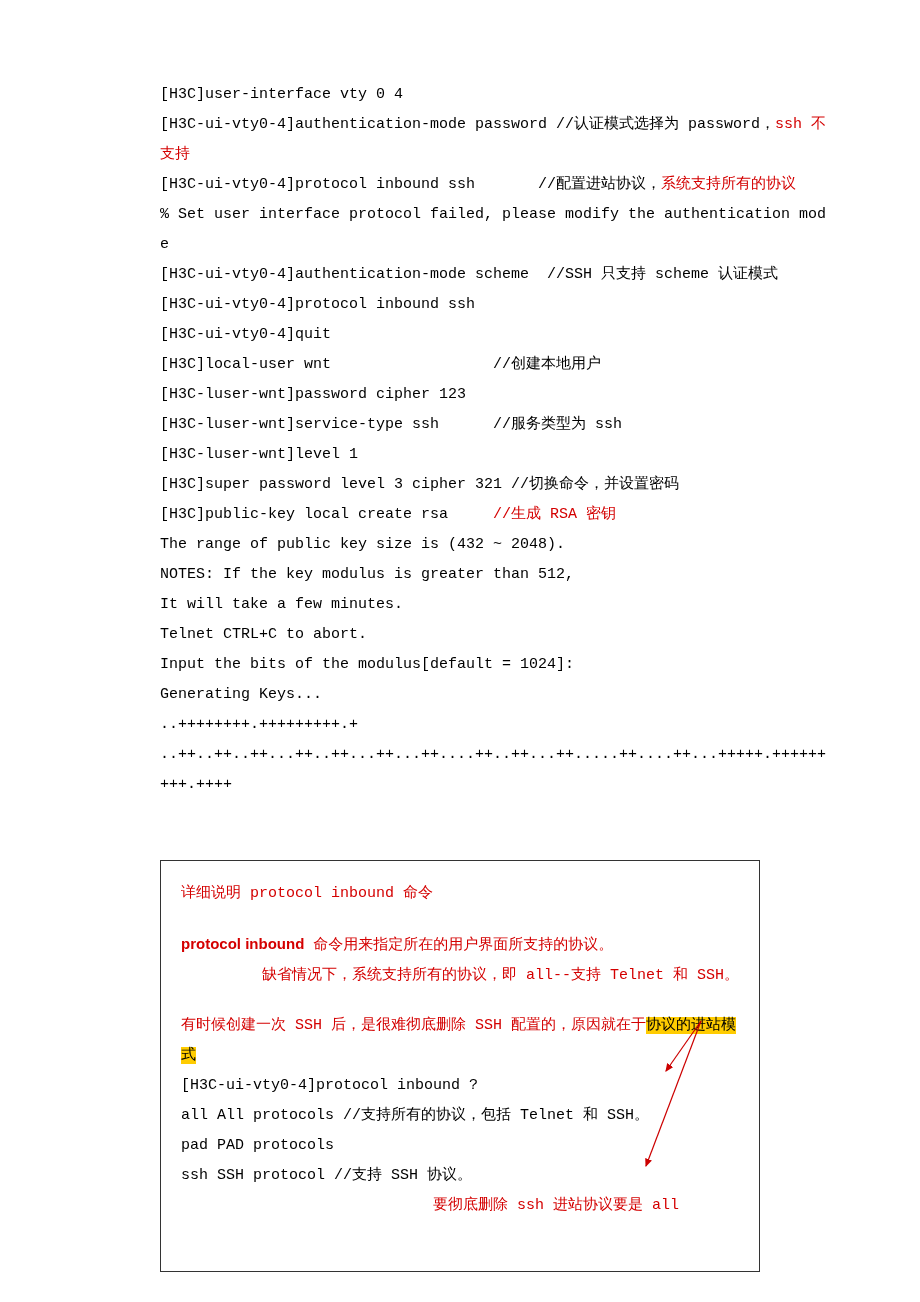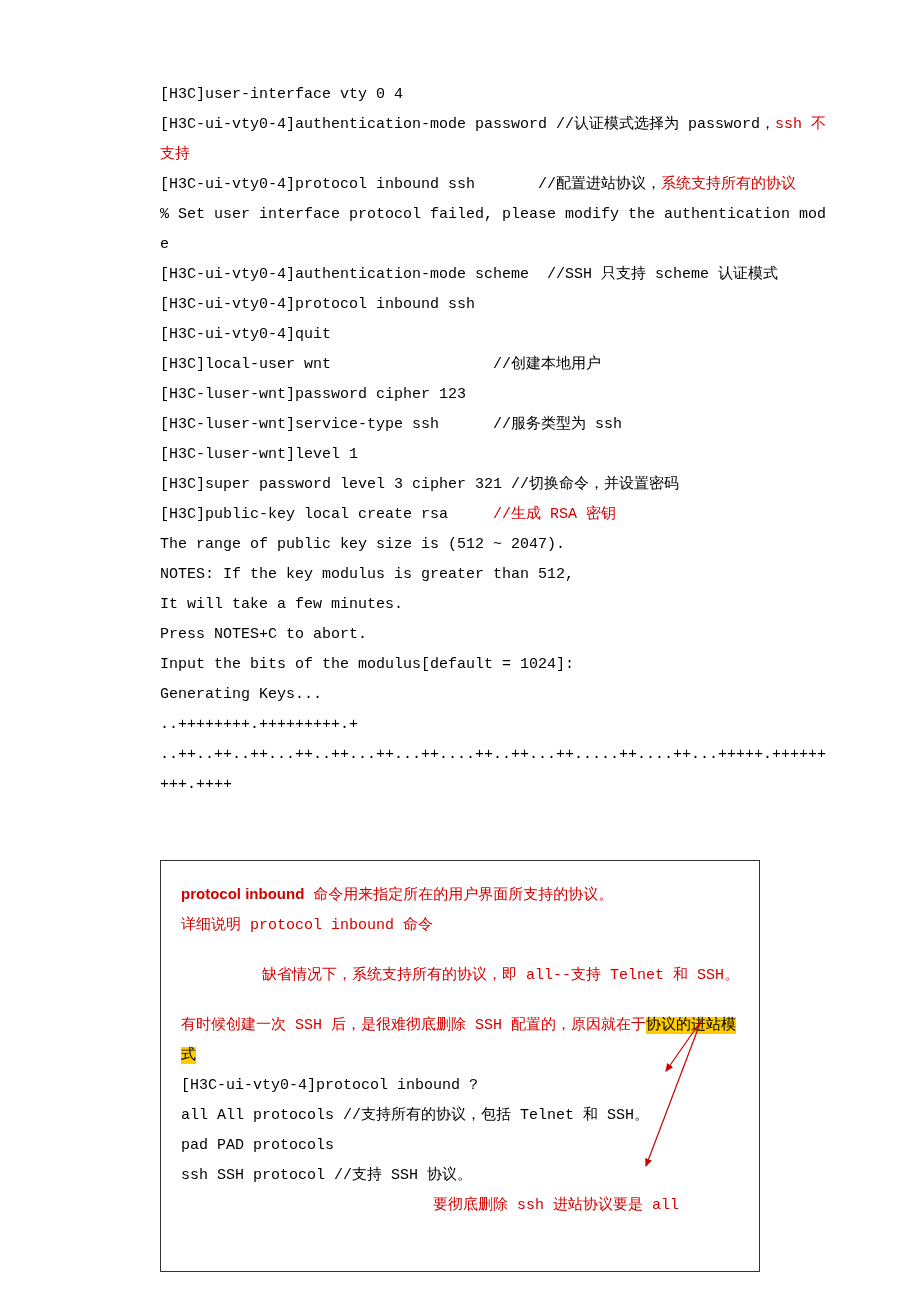--- a/index.html
+++ b/index.html
@@ -62,33 +62,33 @@
 <span>% Set user interface protocol failed, please modify the authentication mode</span>
 <span>[H3C-ui-vty0-4]authentication-mode scheme  //SSH 只支持 scheme 认证模式</span>
 <span>[H3C-ui-vty0-4]protocol inbound ssh</span>
 <span>[H3C-ui-vty0-4]quit</span>
 <span>[H3C]local-user wnt                  //创建本地用户</span>
 <span>[H3C-luser-wnt]password cipher 123</span>
 <span>[H3C-luser-wnt]service-type ssh      //服务类型为 ssh</span>
 <span>[H3C-luser-wnt]level 1</span>
 <span>[H3C]super password level 3 cipher 321 //切换命令，并设置密码</span>
 <span>[H3C]public-key local create rsa     </span><span class="red">//生成 RSA 密钥</span>
-<span>The range of public key size is (512 ~ 2047).</span>
+<span>The range of public key size is (432 ~ 2048).</span>
 <span>NOTES: If the key modulus is greater than 512,</span>
 <span>It will take a few minutes.</span>
-<span>Press NOTES+C to abort.</span>
+<span>Telnet CTRL+C to abort.</span>
 <span>Input the bits of the modulus[default = 1024]:</span>
 <span>Generating Keys...</span>
 <span>..++++++++.+++++++++.+</span>
 <span>..++..++..++...++..++...++...++....++..++...++.....++....++...+++++.+++++++++.++++</span></div>
 
   <div class="box">
     <div class="box-content">
+      <div class="red" style="margin-bottom:20px;">详细说明 protocol inbound 命令</div>
       <div class="red"><span class="bold" style="font-family:Arial,sans-serif;">protocol inbound</span><span> 命令用来指定所在的用户界面所支持的协议。</span></div>
-      <div class="red" style="margin-bottom:20px;">详细说明 protocol inbound 命令</div>
       <div class="red" style="margin-bottom:20px;text-align:right;">缺省情况下，系统支持所有的协议，即 all--支持 Telnet 和 SSH。</div>
       <div><span class="red">有时候创建一次 SSH 后，是很难彻底删除 SSH 配置的，原因就在于</span><span class="highlight">协议的进站模式</span></div>
       <div>[H3C-ui-vty0-4]protocol inbound ?</div>
       <div>  all    All protocols         //支持所有的协议，包括 Telnet 和 SSH。</div>
       <div>  pad    PAD protocols</div>
       <div>  ssh    SSH protocol          //支持 SSH 协议。</div>
       <div class="red" style="text-align:right; padding-right:60px;">要彻底删除 ssh 进站协议要是 all</div>
     </div>
     <svg class="arrow" style="left:470px; top:155px;" width="90" height="160">
       <defs>

